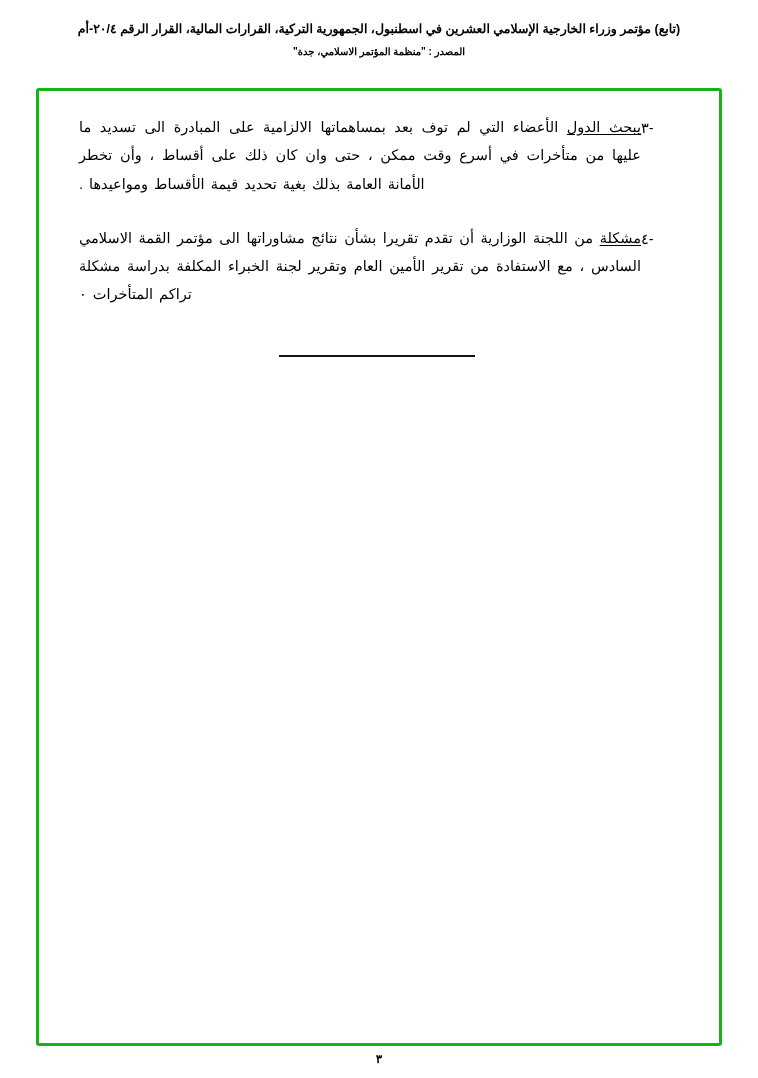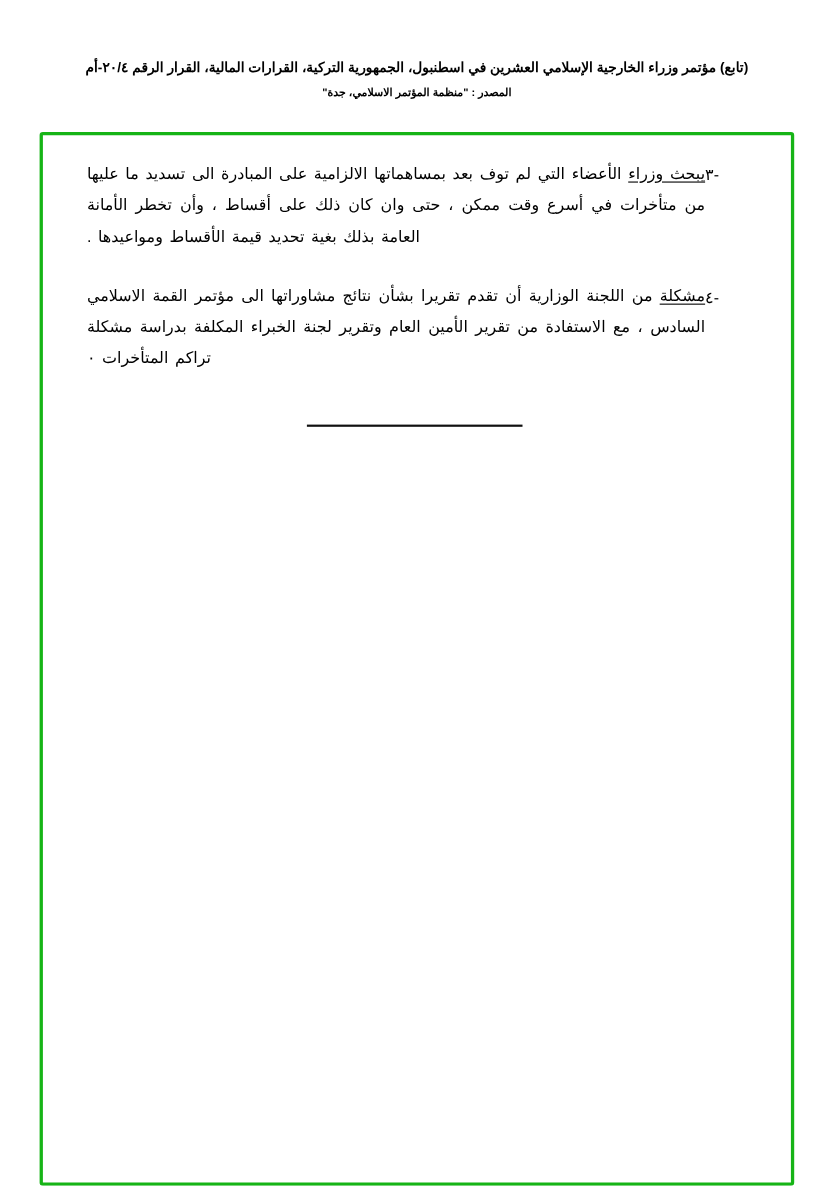--- a/index.html
+++ b/index.html
@@ -14,21 +14,20 @@
     color: #000000;
     position: relative;
     overflow: hidden;
   }
 
   .page {
     width: 758px;
     height: 778px;
     position: relative;
     box-sizing: border-box;
-    margin-top: 32px;
   }
 
   
   .header {
     position: absolute;
     top: 20px;
     left: 0;
     width: 758px;
     text-align: center;
   }
@@ -132,21 +131,21 @@
   <div class="header">
     <div class="header-title">(تابع) مؤتمر وزراء الخارجية الإسلامي العشرين في اسطنبول، الجمهورية التركية، القرارات المالية، القرار الرقم ٢٠/٤-أم</div>
     <div class="header-source">المصدر : "منظمة المؤتمر الاسلامي، جدة"</div>
   </div>
 
   <div class="frame">
     <div class="content">
 
       <div class="para">
         <div class="para-num">-٣</div>
-        <div class="para-body"><span class="lead">يبحث وزراء</span><span> الأعضاء التي لم توف بعد بمساهماتها الالزامية على المبادرة الى تسديد ما عليها من متأخرات في أسرع وقت ممكن ، حتى وان كان ذلك على أقساط ، وأن تخطر الأمانة العامة بذلك بغية تحديد قيمة الأقساط ومواعيدها .</span></div>
+        <div class="para-body"><span class="lead">يبحث الدول</span><span> الأعضاء التي لم توف بعد بمساهماتها الالزامية على المبادرة الى تسديد ما عليها من متأخرات في أسرع وقت ممكن ، حتى وان كان ذلك على أقساط ، وأن تخطر الأمانة العامة بذلك بغية تحديد قيمة الأقساط ومواعيدها .</span></div>
       </div>
 
       <div class="para">
         <div class="para-num">-٤</div>
         <div class="para-body"><span class="lead">مشكلة</span><span> من اللجنة الوزارية أن تقدم تقريرا بشأن نتائج مشاوراتها الى مؤتمر القمة الاسلامي السادس ، مع الاستفادة من تقرير الأمين العام وتقرير لجنة الخبراء المكلفة بدراسة مشكلة تراكم المتأخرات ٠</span></div>
       </div>
 
       <div class="separator-wrap">
         <div class="separator"></div>
       </div>

